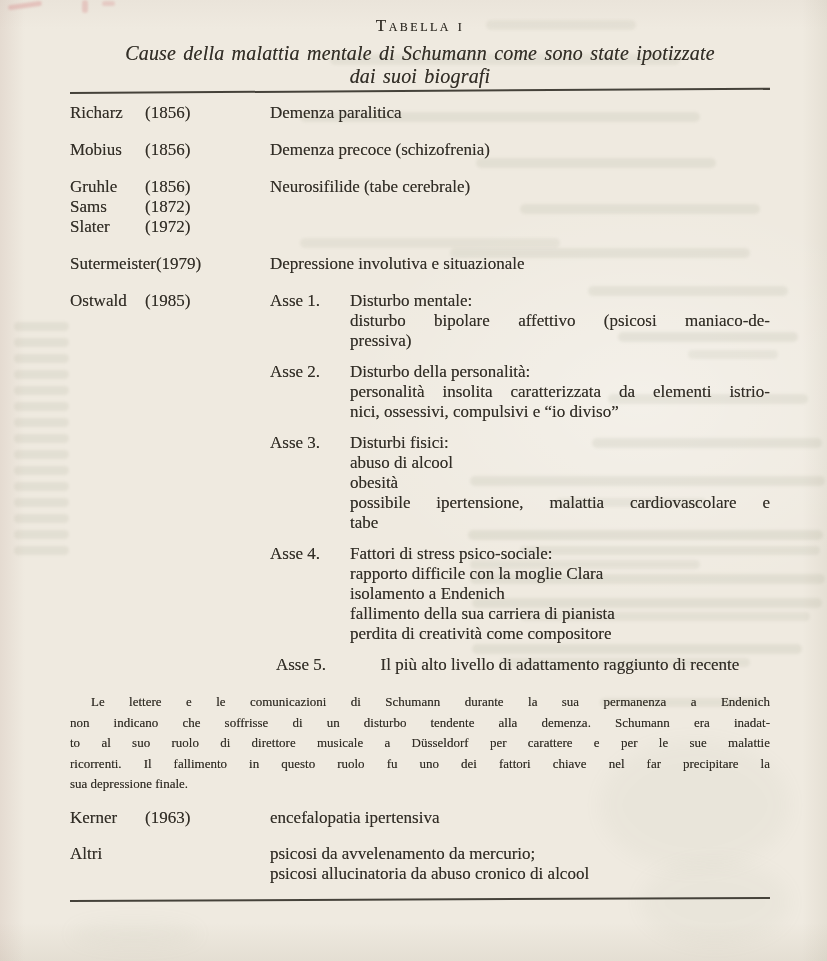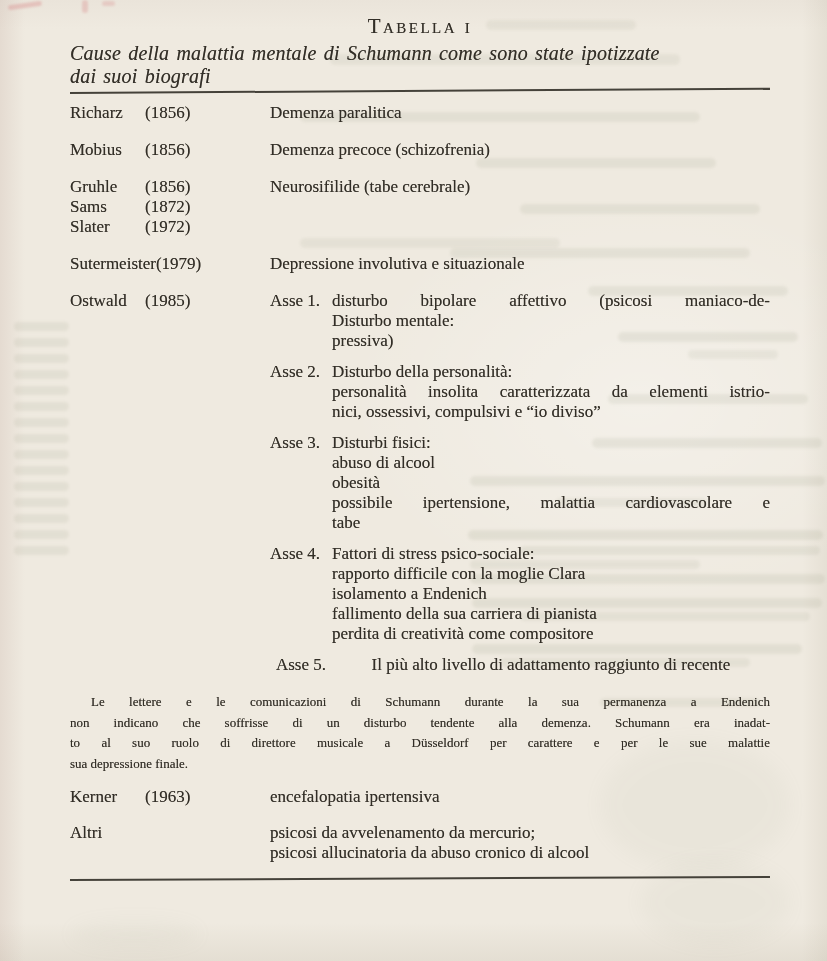--- a/index.html
+++ b/index.html
@@ -19,38 +19,38 @@
   .artifacts { position: absolute; inset: 0; pointer-events: none; }
   .ghost {
     position: absolute; border-radius: 5px;
     background: #8d9278; filter: blur(1.6px);
   }
   .blob { position: absolute; border-radius: 50%; background: #9aa08a; filter: blur(9px); }
   .pink { position: absolute; background: #d98f8f; filter: blur(1px); border-radius: 3px; }
 
   .content { position: relative; padding: 15px 57px 0 70px; font-size: 17px; }
 
-  .tab-title { text-align: center; font-size: 21px; line-height: 22px; }
+  .tab-title { text-align: center; font-size: 17px; line-height: 22px; }
   .tab-title .sc { font-variant: small-caps; letter-spacing: 2.5px; }
-  .subtitle { margin-top: 5px; text-align: left; font-style: italic;
+  .subtitle { margin-top: 5px; text-align: center; font-style: italic;
               font-size: 20px; line-height: 23px; letter-spacing: 0.2px; word-spacing: 2px; }
 
   .rule { height: 2px; background: #45423a; }
   .rule.top    { margin-top: 4px;  transform: rotate(-0.35deg); transform-origin: left center; }
   .rule.bottom { margin-top: 11px; transform: rotate(-0.25deg); transform-origin: left center; }
 
   .rows { margin-top: 9px; }
   .row { display: flex; align-items: flex-start; margin-bottom: 17px; }
   .cleft { flex: 0 0 200px; display: flex; font-family: Liberation Serif, serif; }
   .cname { min-width: 75px; }
   .cyear { }
   .cdesc { flex: 1; min-width: 0; }
   .line { line-height: 20px; white-space: nowrap; }
 
-  .asse { display: flex; margin-bottom: 11px; }
+  .asse { display: flex; margin-bottom: 11px; gap: 18px; }
   .asse:last-child { margin-bottom: 0; text-align: center; }
   .asse-label { flex: 0 0 62px; line-height: 20px; }
   .asse-body { flex: 1; min-width: 0; }
 
   .just { white-space: normal; text-align: justify; text-align-last: justify; }
 
   .para { margin-top: 17px; font-size: 13px; }
   .pline { line-height: 20.5px; }
   .indent { text-indent: 21px; }
   .bottom-rows { margin-top: 13px; }
@@ -193,22 +193,22 @@
             </div>
           <div class="cyear">
               <div class="line">(1985)</div>
             </div>
         </div>
         <div class="cdesc">
 
           <div class="asse">
             <div class="asse-label line">Asse 1.</div>
             <div class="asse-body">
+              <div class="line">Disturbo mentale:</div>
               <div class="line just">disturbo bipolare affettivo (psicosi maniaco-de-</div>
-              <div class="line">Disturbo mentale:</div>
               <div class="line">pressiva)</div>
             </div>
           </div>
 
           <div class="asse">
             <div class="asse-label line">Asse 2.</div>
             <div class="asse-body">
               <div class="line">Disturbo della personalità:</div>
               <div class="line just">personalità insolita caratterizzata da elementi istrio-</div>
               <div class="line">nici, ossessivi, compulsivi e “io diviso”</div>
@@ -245,20 +245,21 @@
           </div>
 
         </div>
       </div>
     </div>
 
     <div class="para">
       <div class="pline just indent">Le lettere e le comunicazioni di Schumann durante la sua permanenza a Endenich</div>
       <div class="pline just">non indicano che soffrisse di un disturbo tendente alla demenza. Schumann era inadat-</div>
       <div class="pline just">to al suo ruolo di direttore musicale a Düsseldorf per carattere e per le sue malattie</div>
+      <div class="pline just">ricorrenti. Il fallimento in questo ruolo fu uno dei fattori chiave nel far precipitare la</div>
       <div class="pline">sua depressione finale.</div>
     </div>
 
     <div class="bottom-rows">
       <div class="row">
         <div class="cleft">
           <div class="cname">
               <div class="line">Kerner</div>
             </div>
           <div class="cyear">

